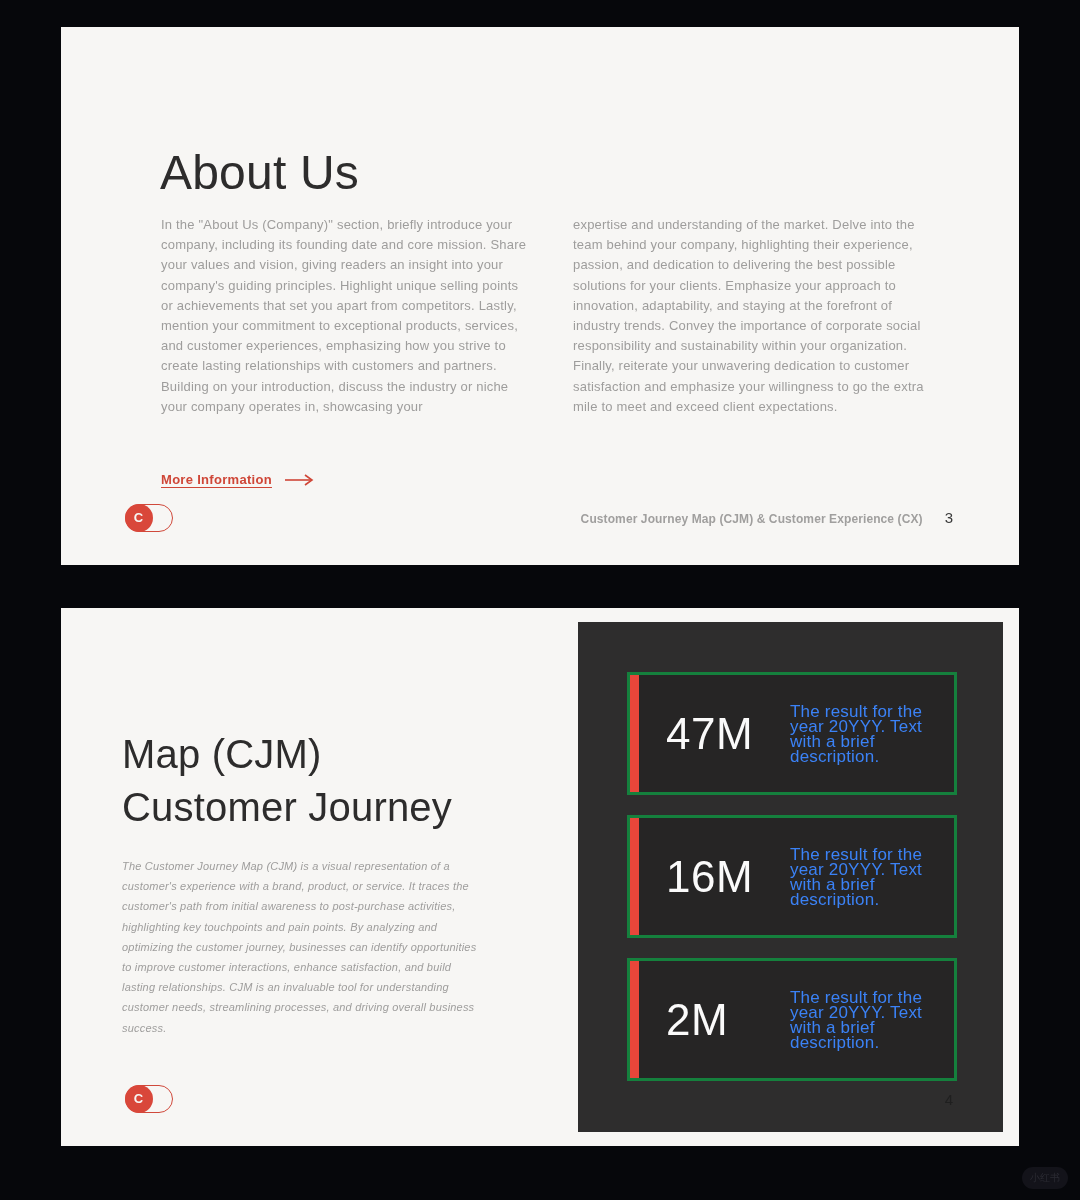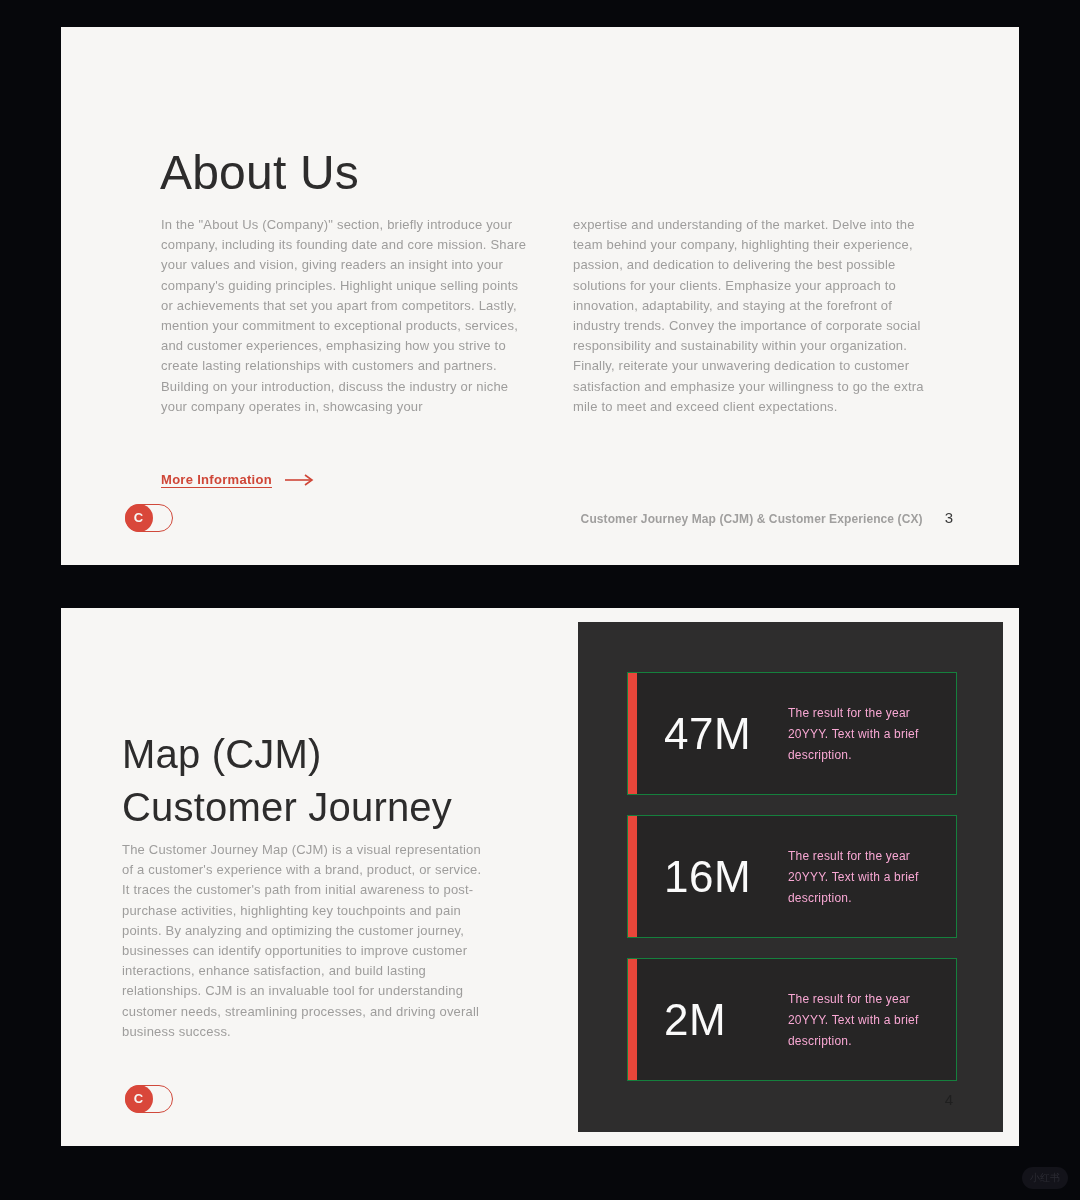--- a/index.html
+++ b/index.html
@@ -54,44 +54,44 @@
   .footer-title { font-size:12px; font-weight:bold; color:#a09f9e; letter-spacing:0.1px; }
   .footer-page  { font-size:15px; font-weight:500; color:#3a3a3a; }
 
   
   .cjm-title {
     position:absolute; left:61px; top:120px;
     font-size:40px; font-weight:500; color:#2d2c2c; line-height:53px; letter-spacing:0.2px;
   }
   .cjm-title span { display:block; }
   .cjm-body {
-    position:absolute; left:61px; top:232px; width:362px;
-    font-size:13px; line-height:20.2px; color:#9e9d9c; letter-spacing:0.2px;
+    position:absolute; left:61px; top:248px; width:362px;
+    font-size:11px; line-height:20.2px; color:#9e9d9c; letter-spacing:0.2px;font-style:italic;
   }
   .stats-panel {
     position:absolute; left:517px; top:14px;
     width:425px; height:510px; background:#2e2d2d;
   }
   .stat-card {
     position:absolute; left:49px; width:330px; height:123px;
-    background:#262525; border:1px solid #15803d;
+    background:#262525; border:3px solid #15803d;
   }
   .stat-card.c1 { top:50px; }
   .stat-card.c2 { top:193px; }
   .stat-card.c3 { top:336px; }
   .stat-bar {
     position:absolute; left:0; top:0; bottom:0; width:9px; background:#e8463a;
   }
   .stat-value {
     position:absolute; left:36px; top:50%; transform:translateY(-50%);
     font-size:44px; font-weight:500; color:#fafafa; letter-spacing:0.5px;
   }
   .stat-desc {
     position:absolute; left:160px; top:50%; transform:translateY(-50%);
-    width:160px; font-size:12px; line-height:21px; color:#f9a8d4; letter-spacing:0.2px;
+    width:160px; font-size:17px; line-height:15px; color:#3b82f6; letter-spacing:0.2px;
   }
   .panel-page { position:absolute; right:50px; bottom:24px; font-size:15px; color:#1f1f1f; }
 
   .watermark {
     position:absolute; left:1022px; top:1167px;
     width:46px; height:22px; border-radius:11px;
     background:#13131a; color:#2b2b33;
     font-size:10px; display:flex; align-items:center; justify-content:center;
   }
 </style>

